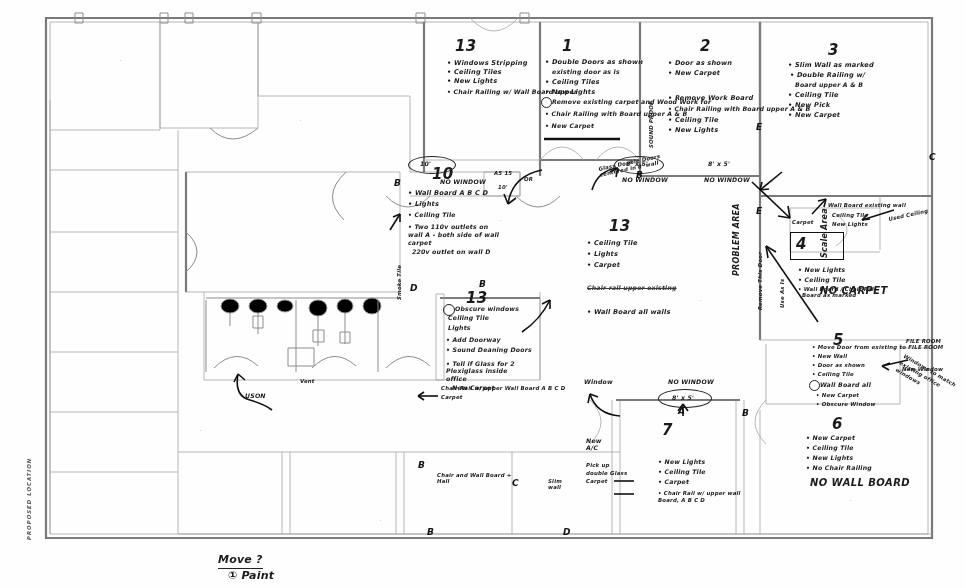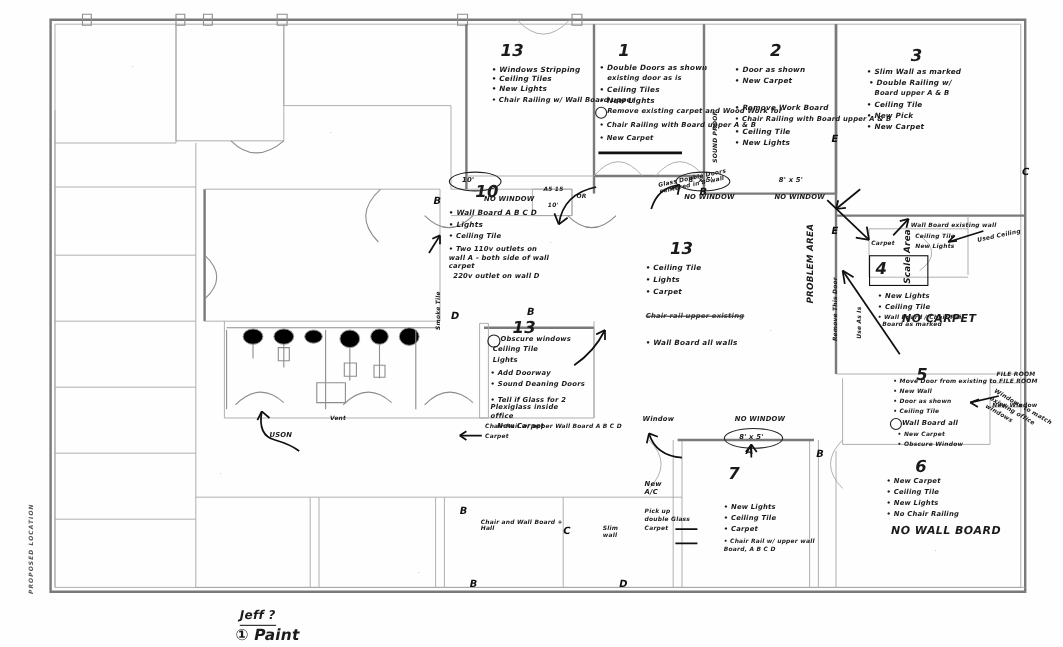--- a/index.html
+++ b/index.html
@@ -433,22 +433,22 @@
     <svg width="24" height="8">
         <line x1="2" y1="4" x2="22" y2="4"></line>
       </svg>
   </div>
 
   <div class="ink tiny rot-d2" style="left:906px;top:352px;width:72px;white-space:normal;line-height:1.5;">Windows to match existing office windows</div>
   <div class="ink tiny" style="left:906px;top:338px;">FILE ROOM</div>
 
   <div class="ink tiny vert" style="left:26px;top:540px;color:#555;letter-spacing:1px;">PROPOSED LOCATION</div>
 
-  <div class="ink note uline" style="left:218px;top:554px;font-size:11px;padding-bottom:1px;">Jeff ?</div>
-  <div class="ink note" style="left:214px;top:570px;font-size:14px;">① Paint</div>
+  <div class="ink note uline" style="left:218px;top:554px;font-size:11px;padding-bottom:1px;">Move ?</div>
+  <div class="ink note" style="left:228px;top:570px;font-size:11px;">① Paint</div>
 
   <div class="speck" style="left:120px;top:60px;"></div>
   <div class="speck" style="left:300px;top:120px;"></div>
   <div class="speck" style="left:500px;top:220px;"></div>
   <div class="speck" style="left:700px;top:300px;"></div>
   <div class="speck" style="left:200px;top:430px;"></div>
   <div class="speck" style="left:850px;top:500px;"></div>
   <div class="speck" style="left:380px;top:520px;"></div>
   <div class="speck" style="left:640px;top:60px;"></div>
 </div>

